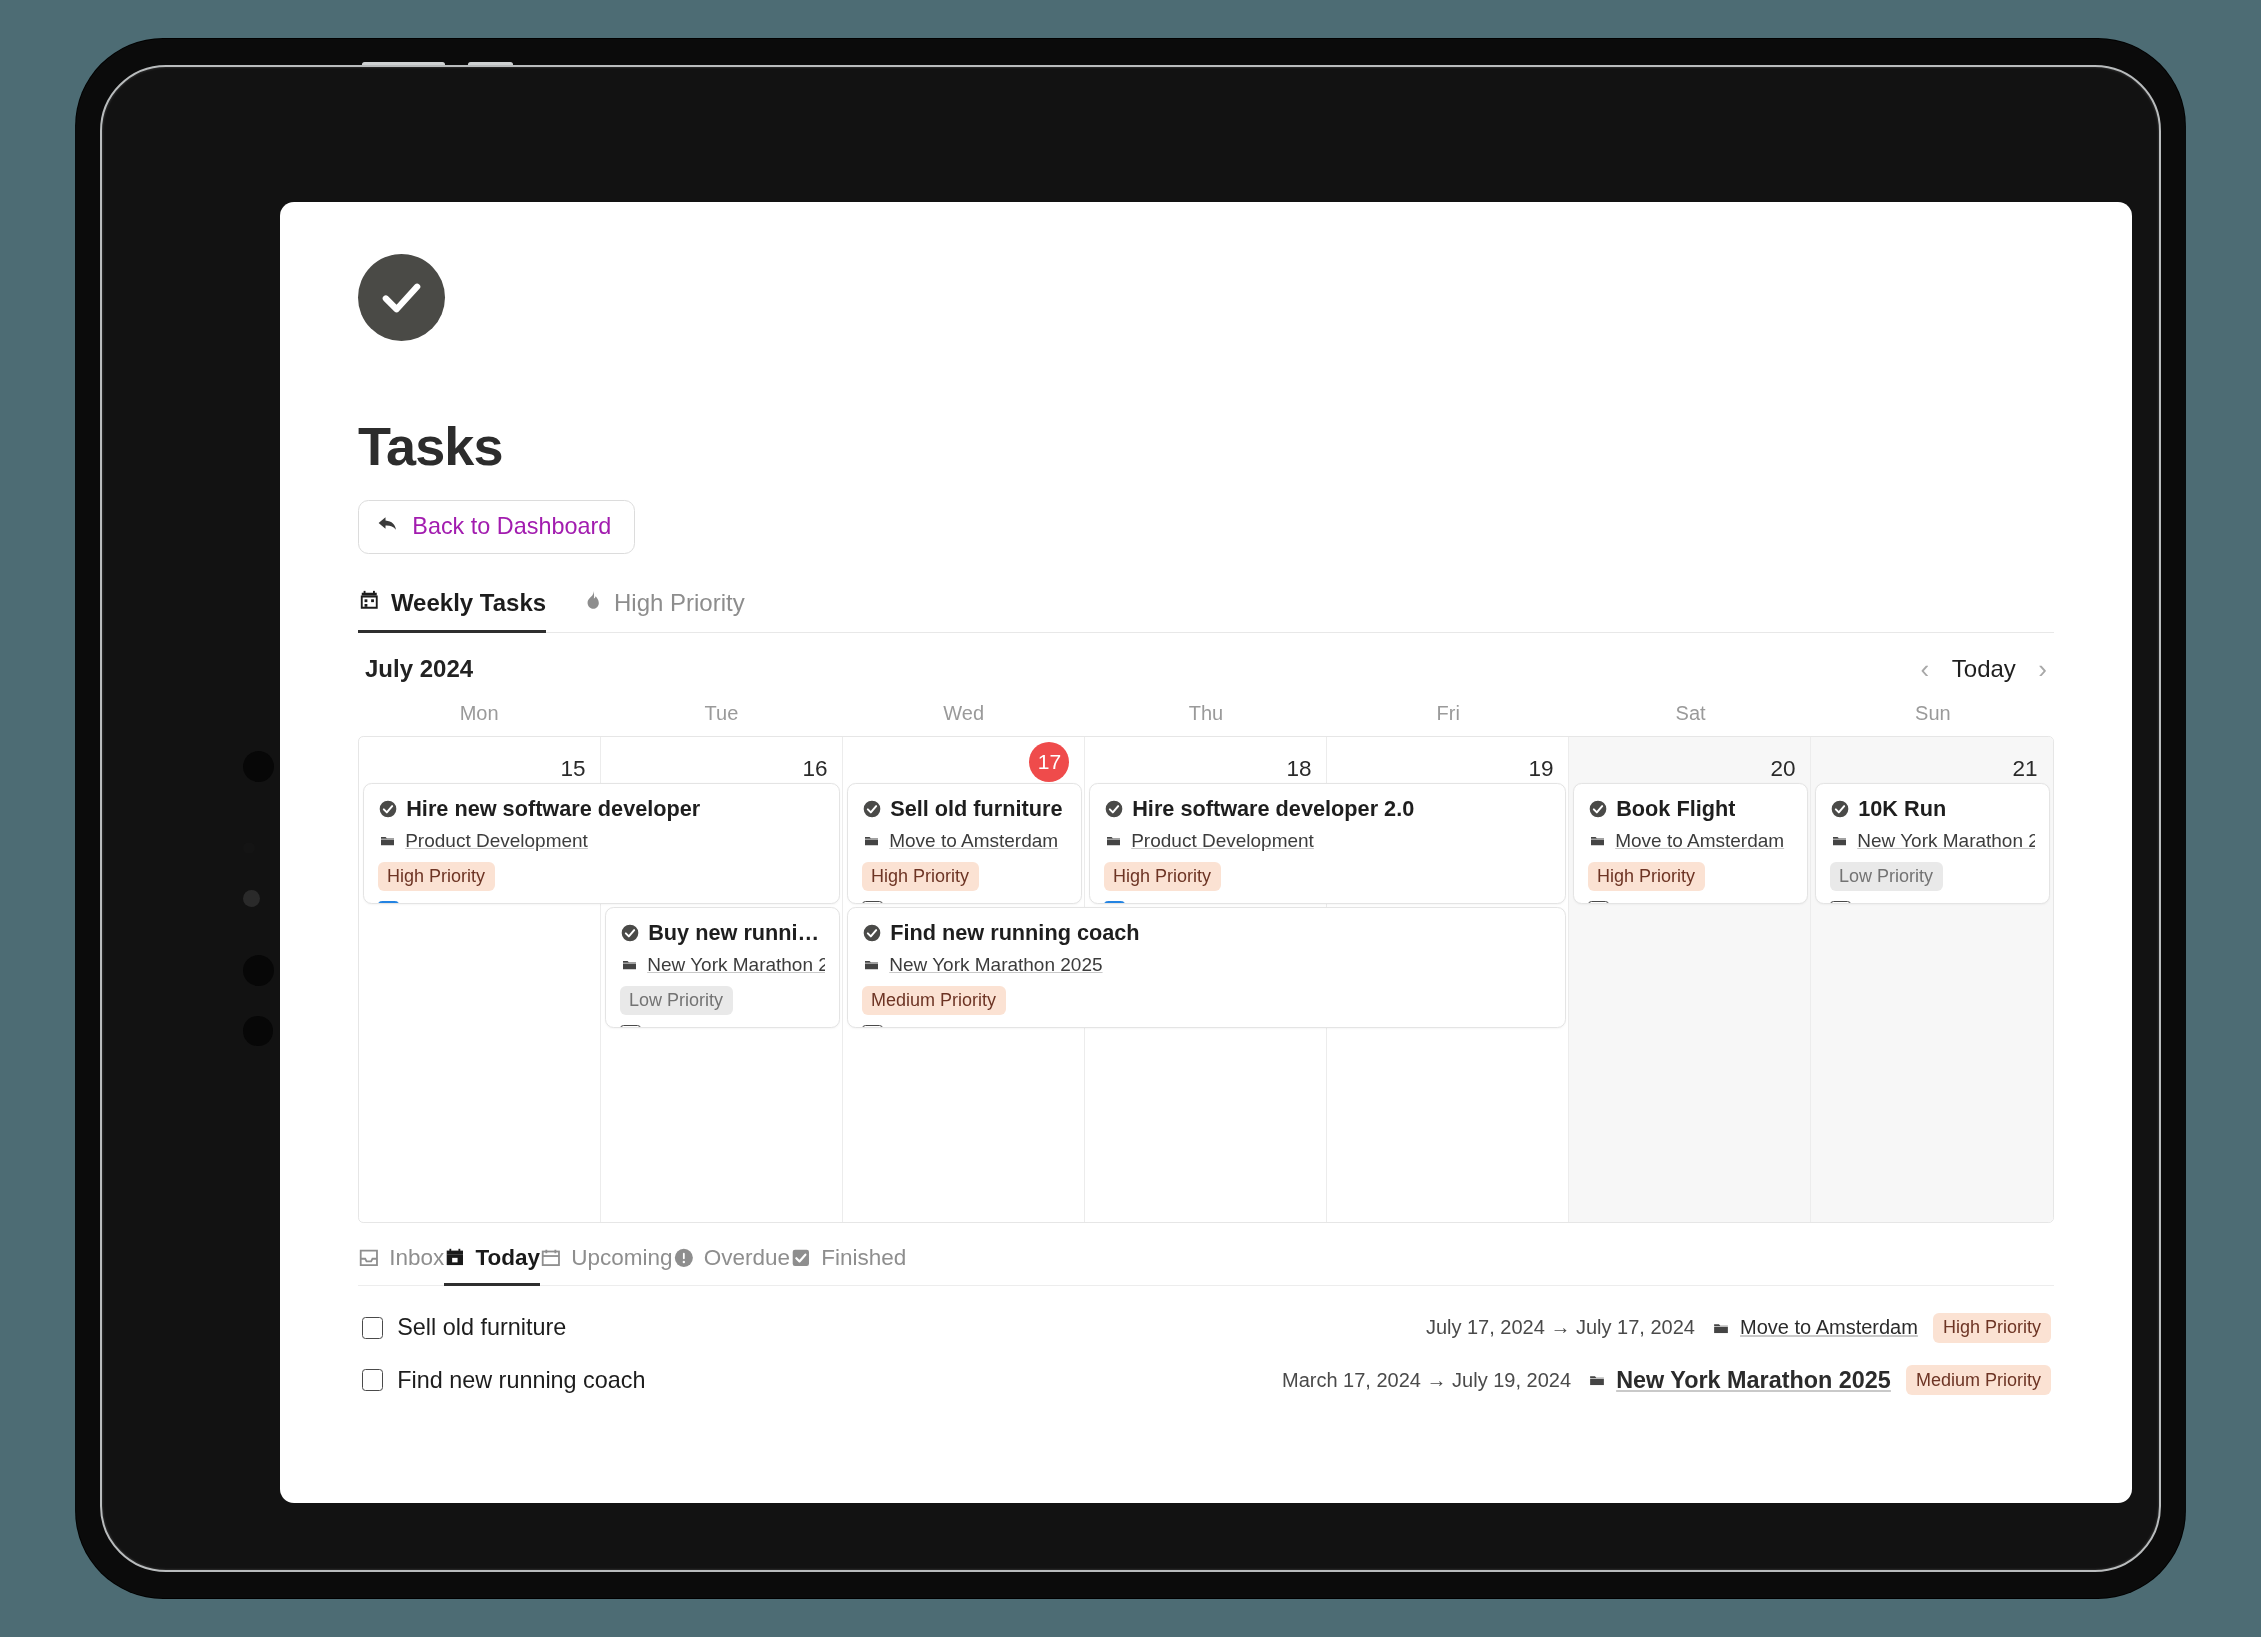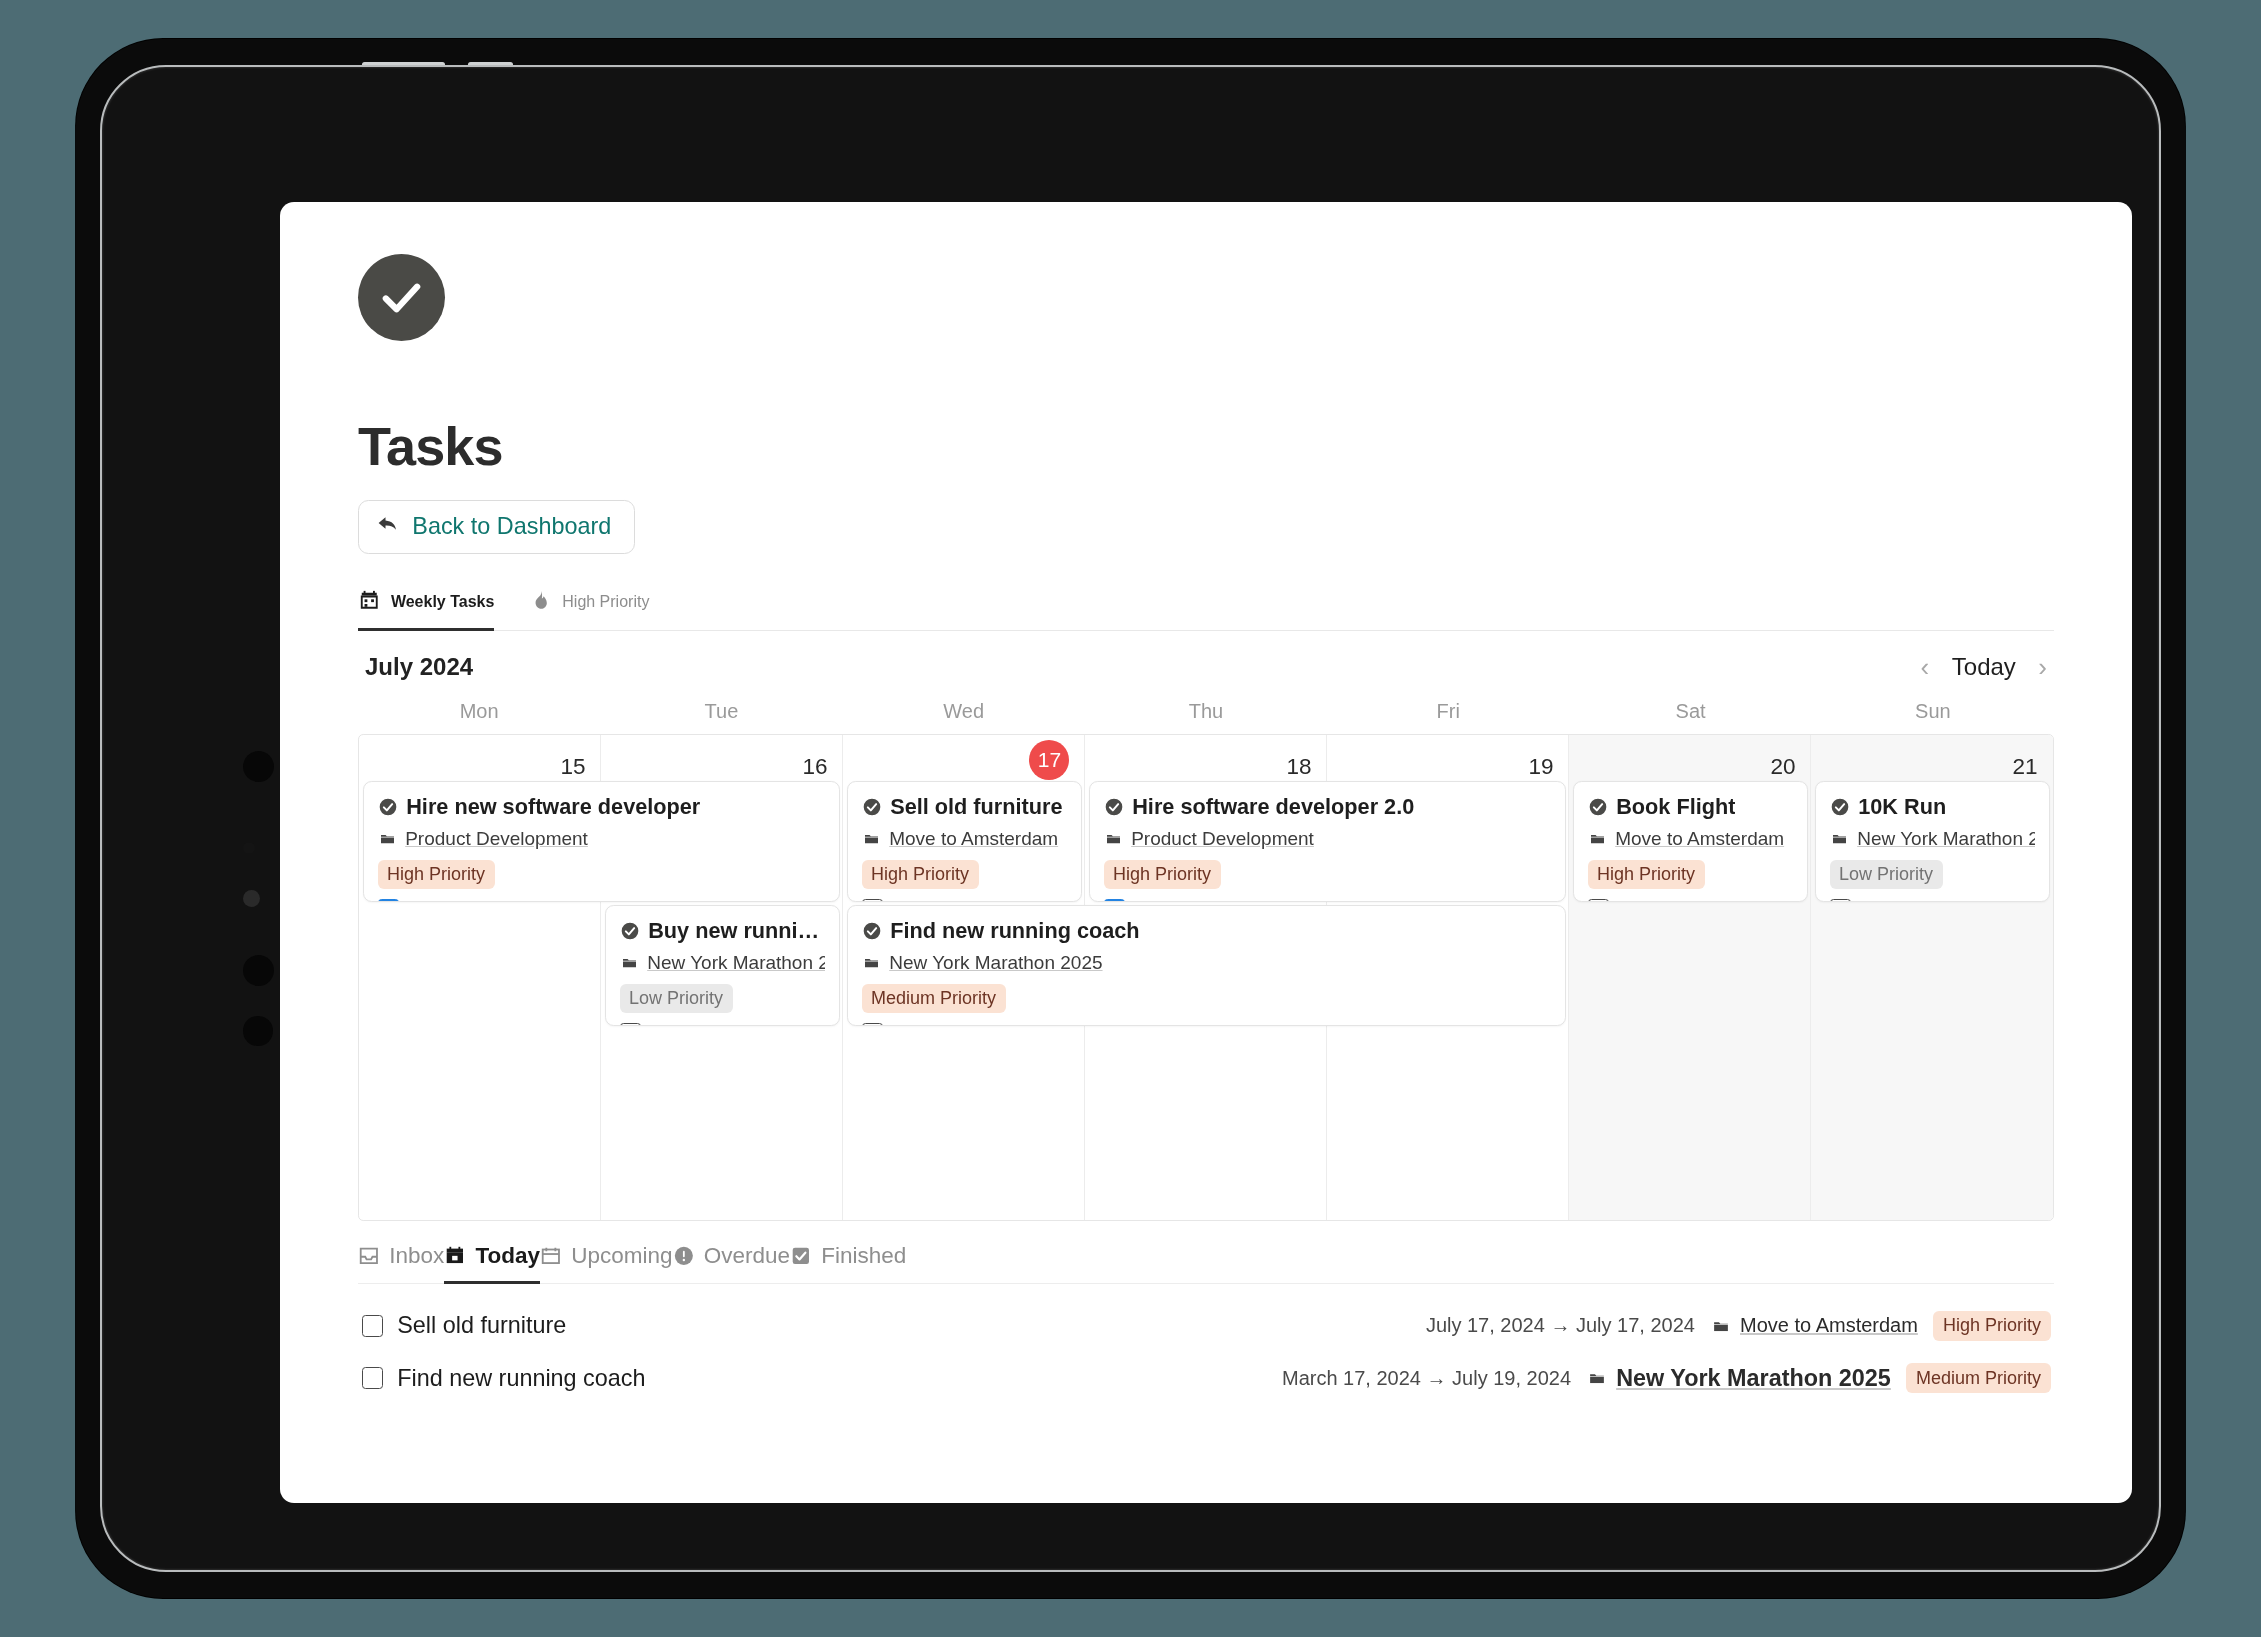--- a/index.html
+++ b/index.html
@@ -90,36 +90,36 @@
 
   .back-btn {
     display: inline-flex;
     align-items: center;
     gap: 12px;
     border: 0.9px solid #dcdcdc;
     border-radius: 10.4px;
     padding: 11.3px 22.5px 11.3px 17.3px;
     background: #fff;
     font-size: 23.4px;
-    color: #0f766e;
+    color: #a21caf;
     cursor: pointer;
   }
   .back-btn svg { width: 24px; height: 24px; flex-shrink: 0; }
 
   
   .tabs {
     display: flex;
     gap: 35px;
     margin-top: 35px;
     border-bottom: 0.9px solid #e8e8e8;
   }
   .tab {
     display: flex; align-items: center; gap: 10.4px;
     padding-bottom: 12px;
-    font-size: 16px;
+    font-size: 24px;
     color: #8d8d8d;
     cursor: pointer;
     border-bottom: 3.5px solid transparent;
     margin-bottom: -0.9px;
   }
   .tab.active { color: #1c1c1c; font-weight: 600; border-bottom-color: #2f2f2f; }
   .tab svg { width: 22.5px; height: 22.5px; }
 
   
   .cal-head {

